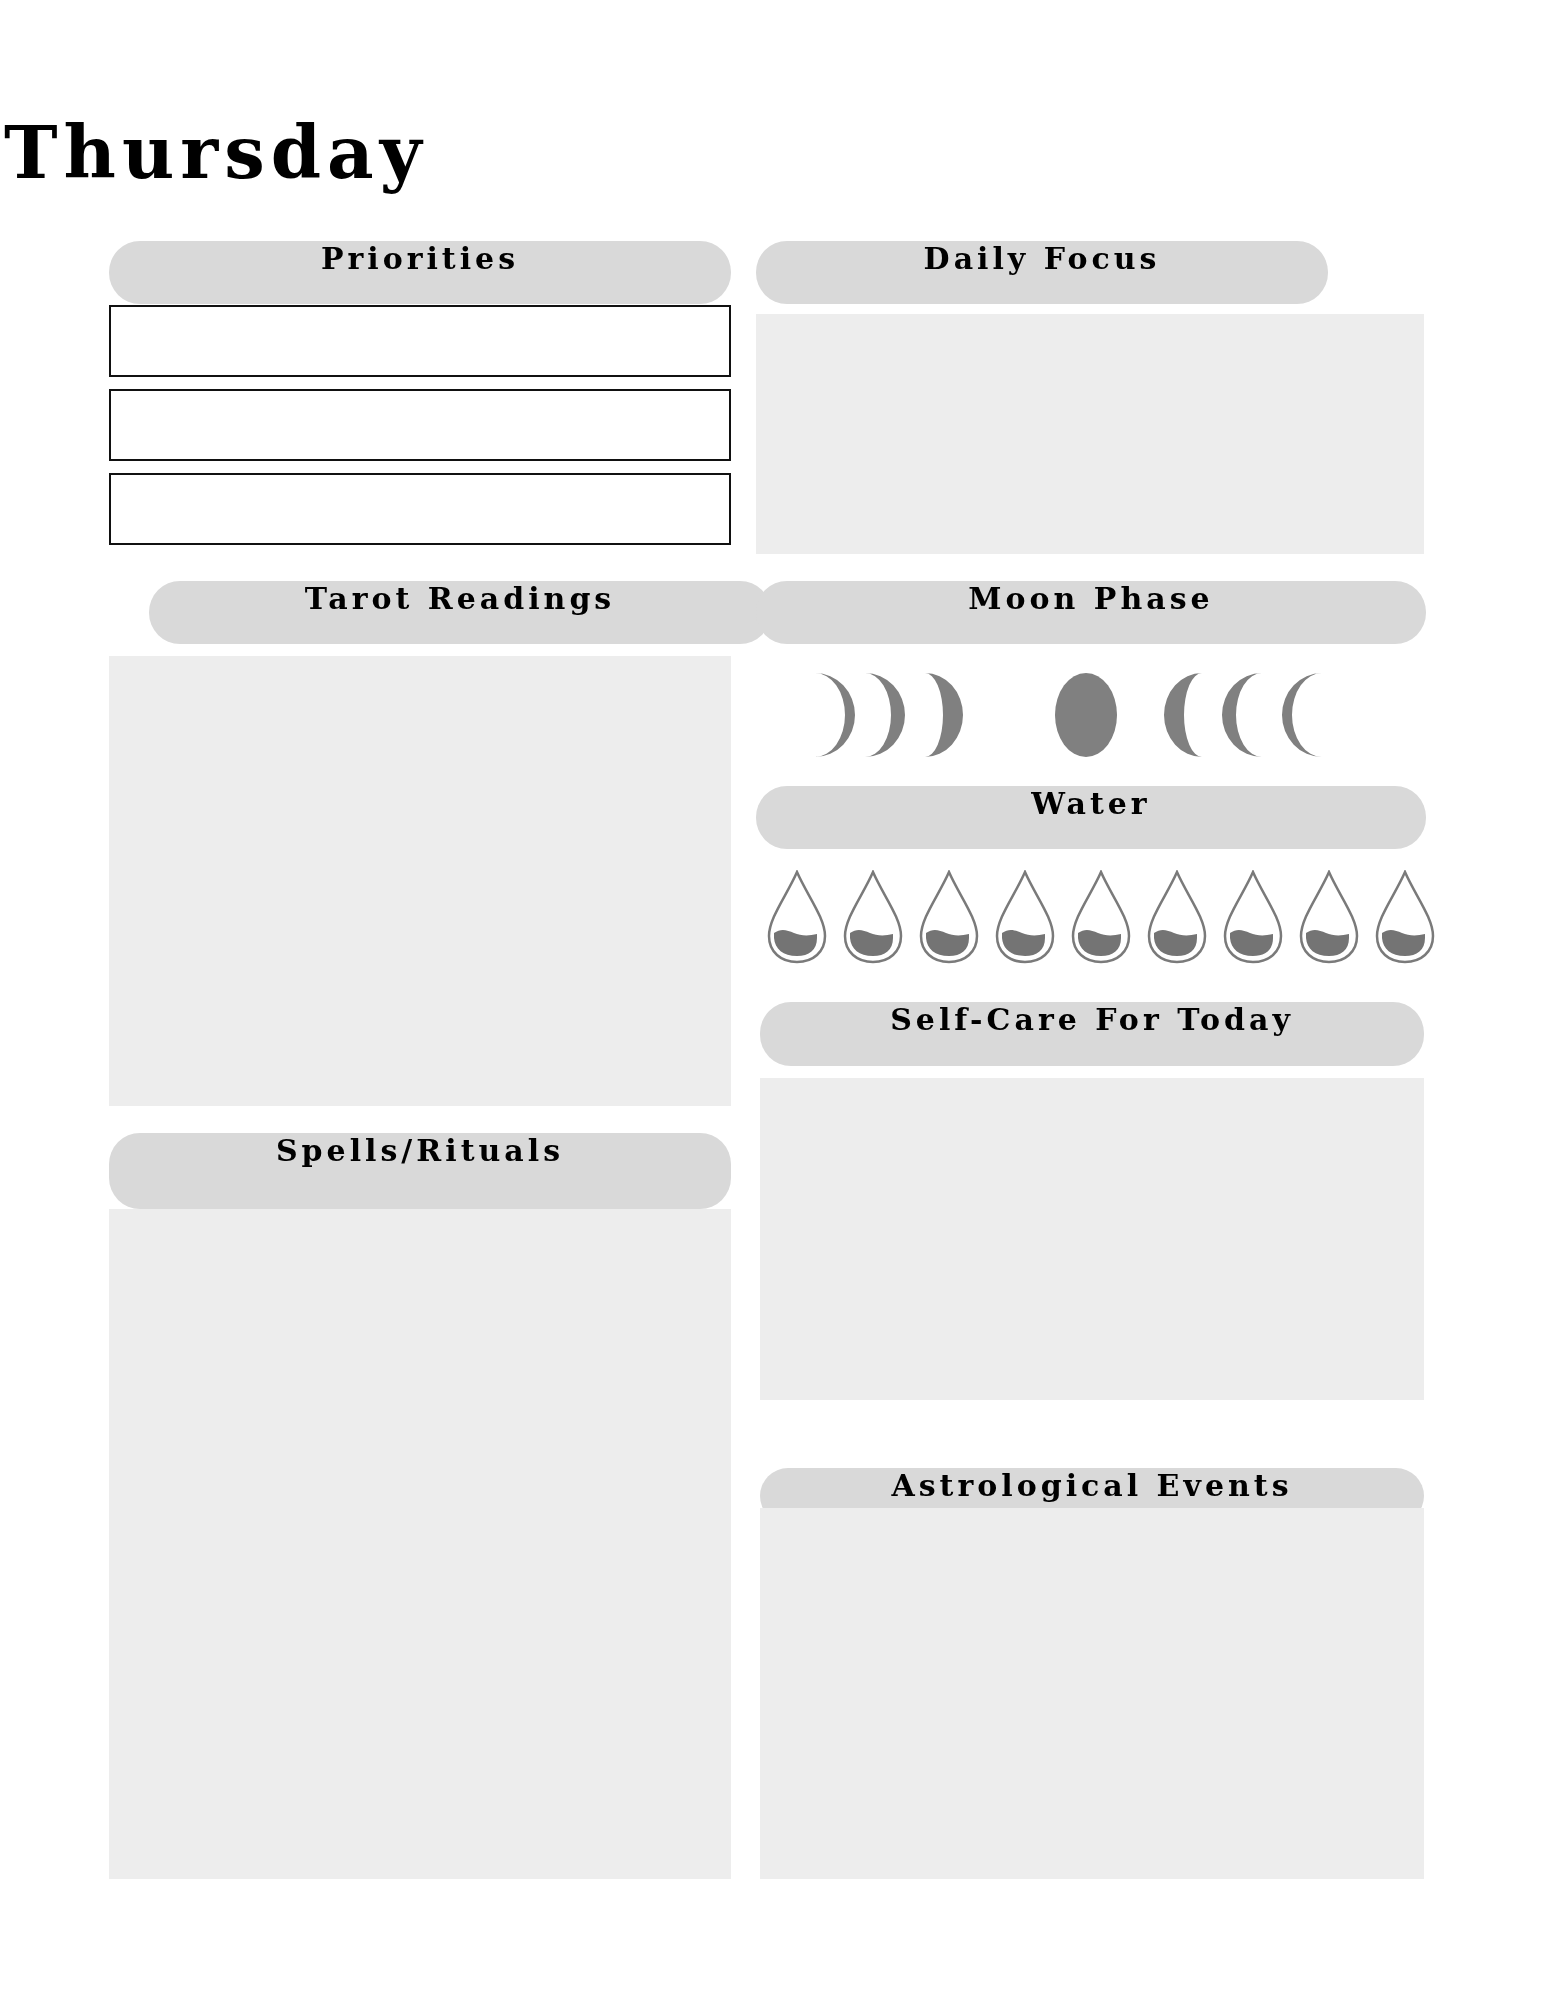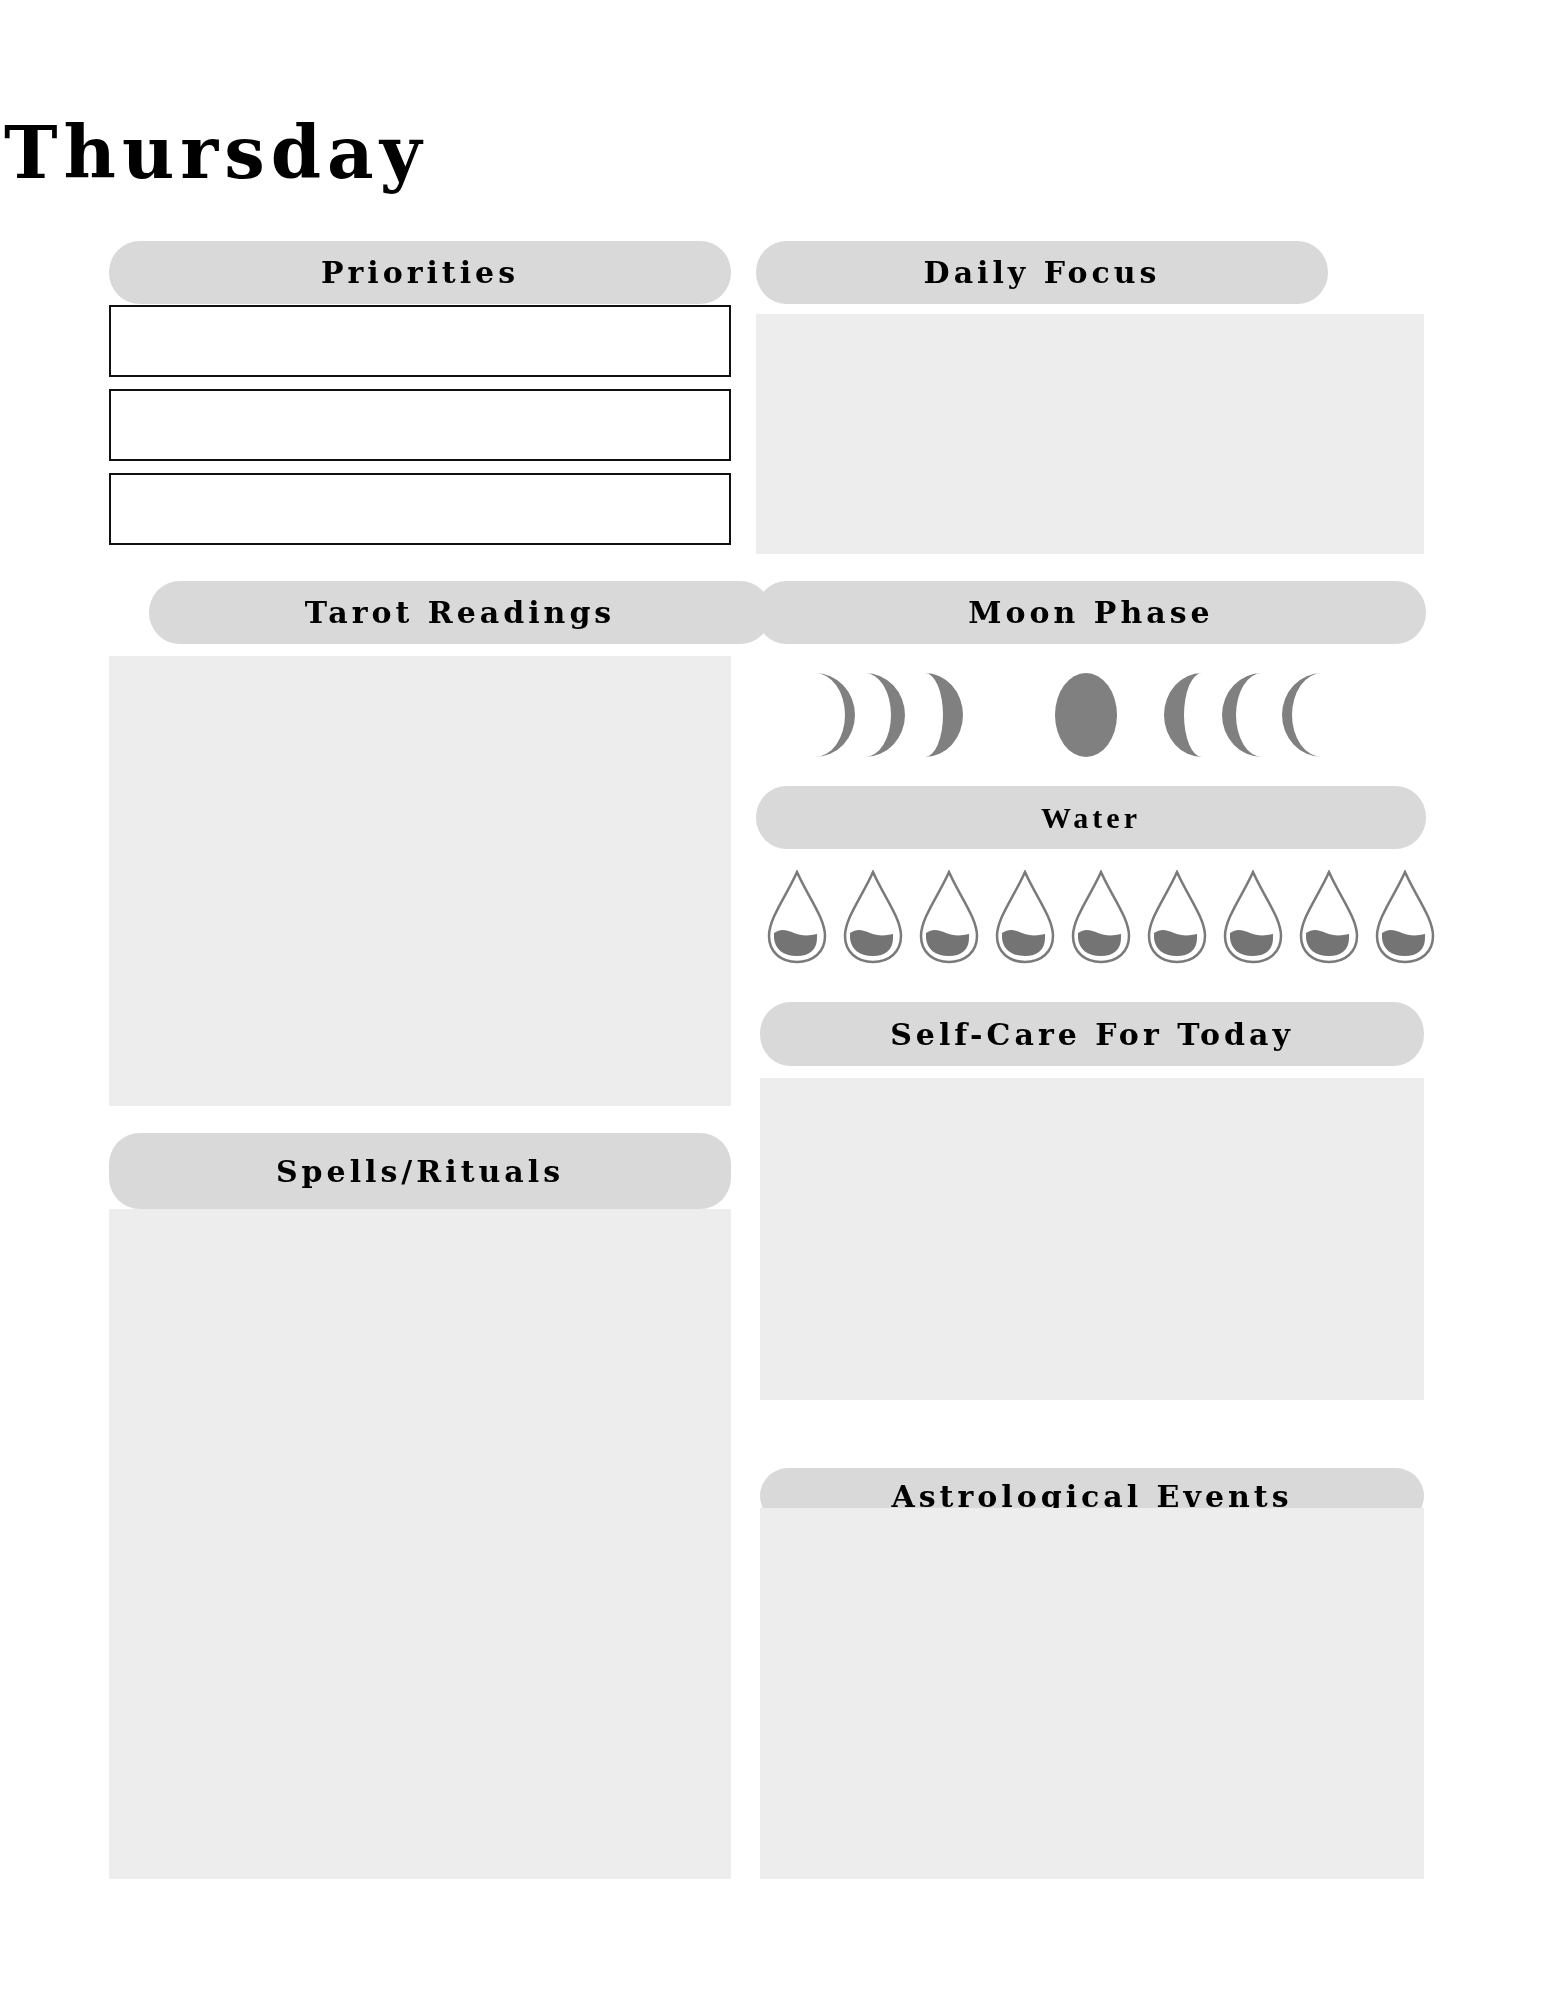--- a/index.html
+++ b/index.html
@@ -1,18 +1,18 @@
 <!DOCTYPE html>
 <html><head>
   <meta charset="utf-8">
   <style>
     html, body { margin: 0; padding: 0; background: #ffffff; }
     body { width: 1545px; height: 2000px; position: relative; overflow: hidden; font-family: "DejaVu Serif", serif; color: #000; }
     .title { position: absolute; left: 4px; width: 1545px; top: 108px; text-align: left; font-family: "DejaVu Serif", serif; font-weight: 900; font-size: 72px; letter-spacing: 6px; line-height: 90px; }
-    .hdr { position: absolute; background: #d9d9d9; display: flex; align-items: center; justify-content: center; font-family: "DejaVu Serif", serif; font-weight: bold; font-size: 30px; letter-spacing: 4px; border-radius: 31px; }
+    .hdr { position: absolute; background: #d9d9d9; display: flex; justify-content: center; font-family: "DejaVu Serif", serif; font-weight: bold; font-size: 30px; letter-spacing: 4px; border-radius: 31px; }
     .box { position: absolute; background: #ededed; }
     .pri { position: absolute; background: #fff; border: 2px solid #111; box-sizing: border-box; }
     .moons { position: absolute; display: flex; }
     .drops { position: absolute; display: flex; }
     svg { display: block; }
   </style>
 </head>
 <body>
 
 <div class="title">Thursday</div>
@@ -51,21 +51,21 @@
 
       <path d="M402 0 A38 42 0 0 0 402 84 A18 42 0 0 1 402 0 Z"></path>
 
       <path d="M462 0 A40 42 0 0 0 462 84 A26 42 0 0 1 462 0 Z"></path>
 
       <path d="M522 0 A40 42 0 0 0 522 84 A30 42 0 0 1 522 0 Z"></path>
     </g>
   </svg>
 </div>
 
-<div class="hdr" style="left:756px;top:786px;width:670px;height:63px;font-family:Liberation Serif, serif;">
+<div class="hdr" style="left:756px;top:786px;width:670px;height:63px;">
   <span>Water</span>
 </div>
 <div class="drops" style="left:767px;top:870px;">
   <svg width="680" height="95" viewBox="0 0 680 95">
     <defs>
       <g id="drop">
         <path d="M30 2 C20 25 2 48 2 66 C2 82 14 92 30 92 C46 92 58 82 58 66 C58 48 40 25 30 2 Z" fill="none" stroke="#7a7a7a" stroke-width="2.5"></path>
         <path d="M7 63 C14 58 20 60 27 63 C34 66 42 66 50 64 L50 68 C50 80 42 86 30 86 C16 86 8 79 7 68 Z" fill="#747474"></path>
       </g>
     </defs>

